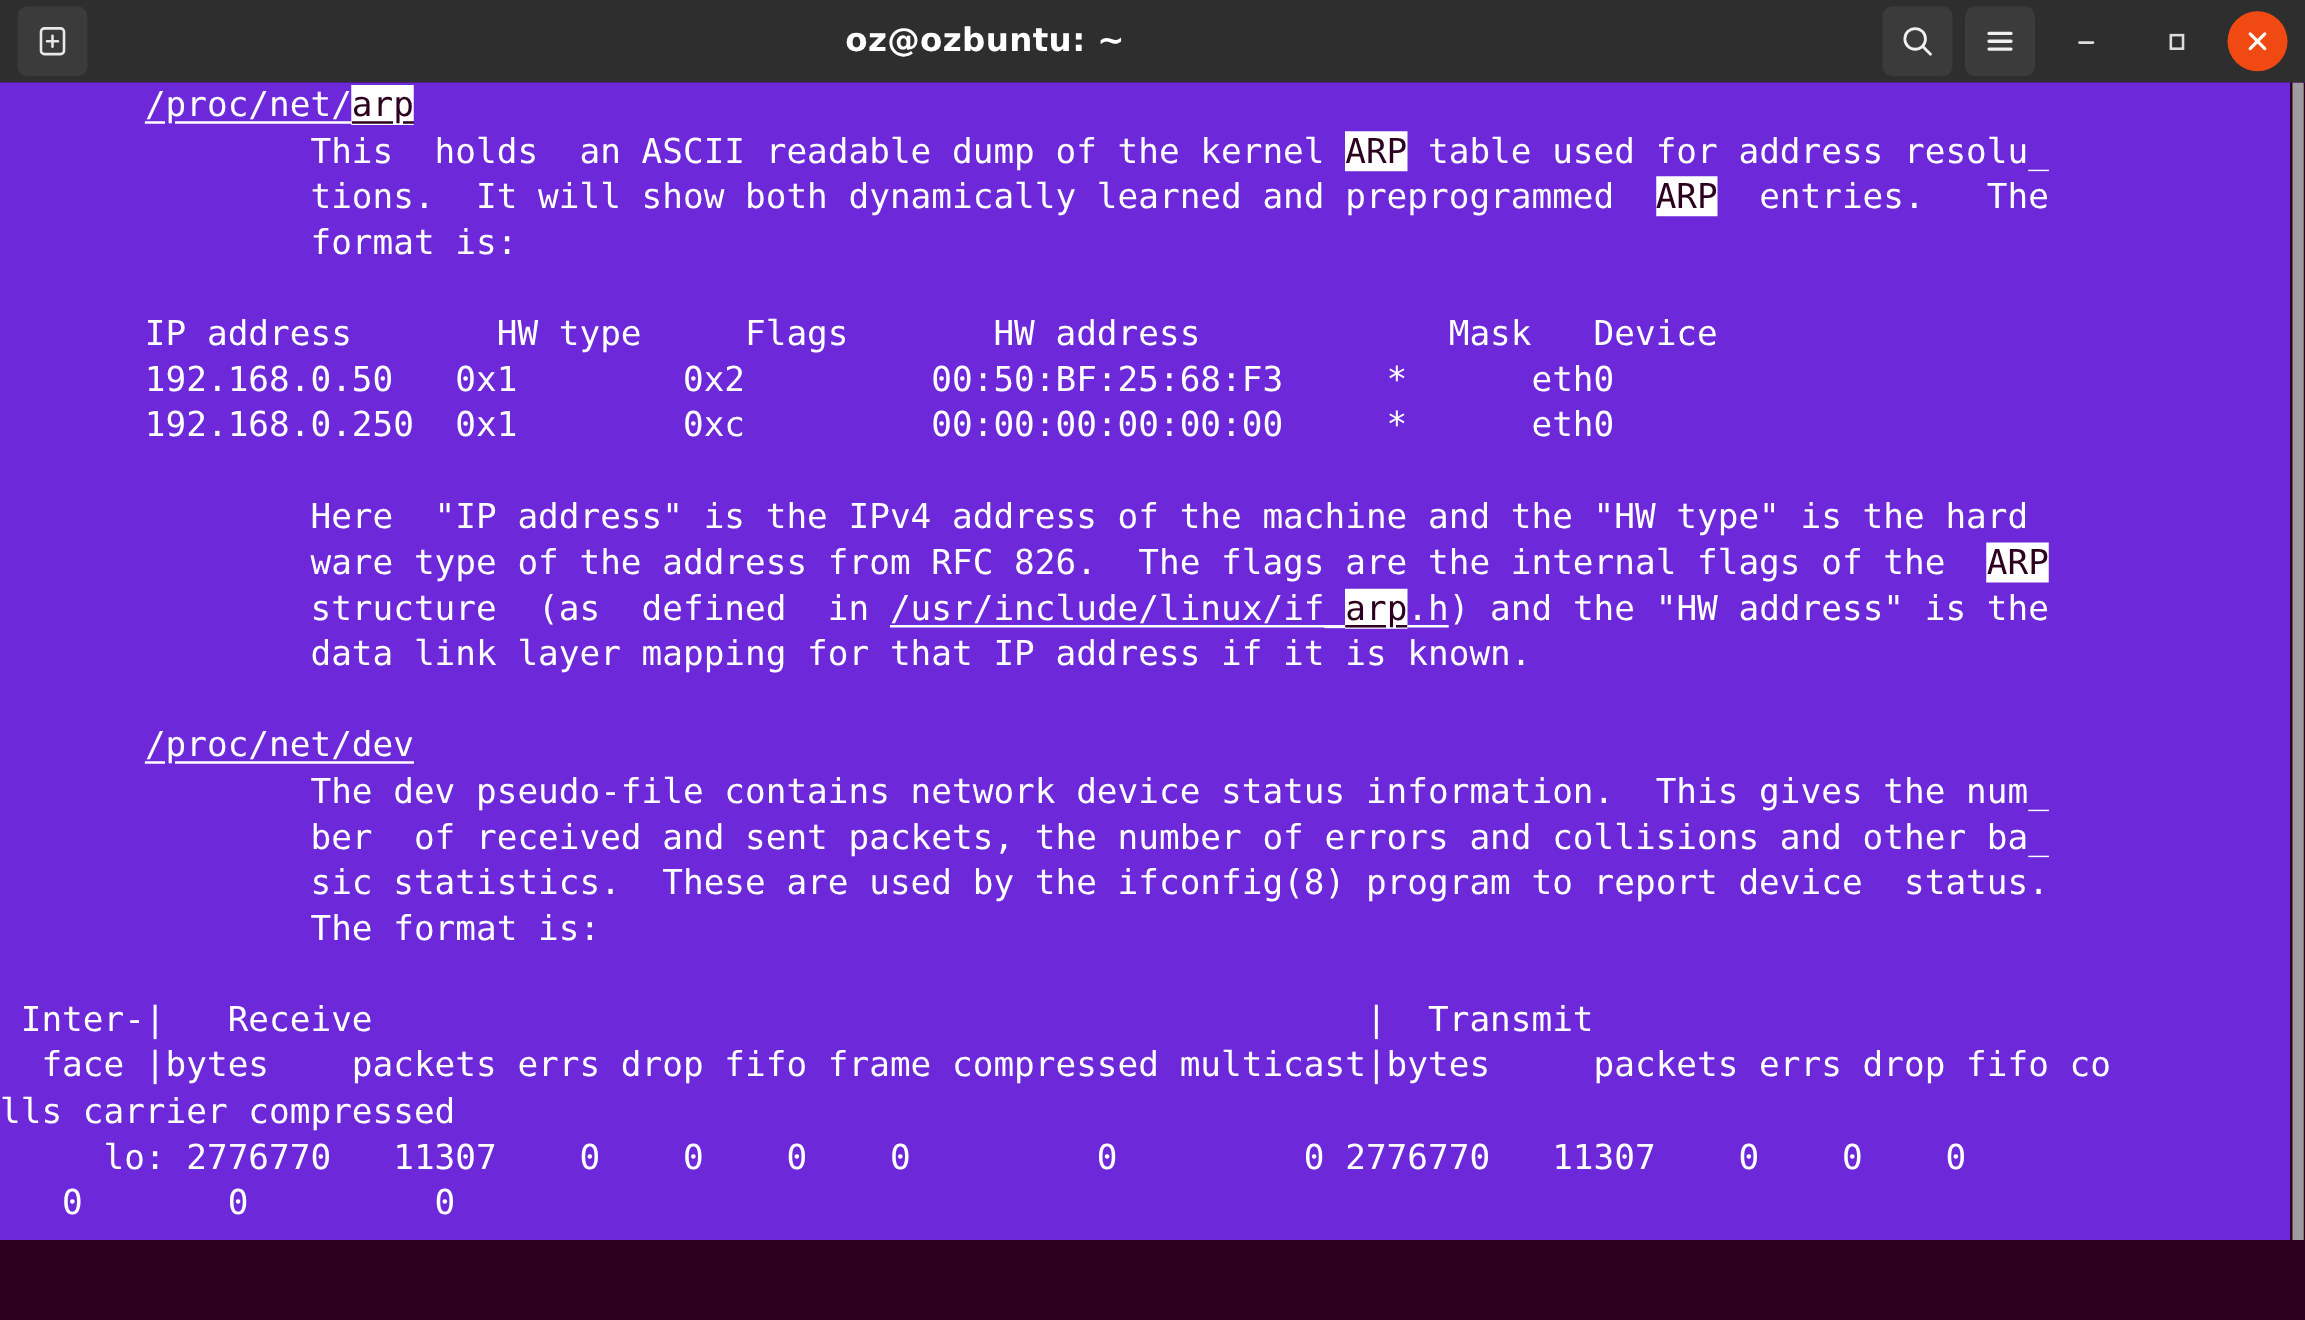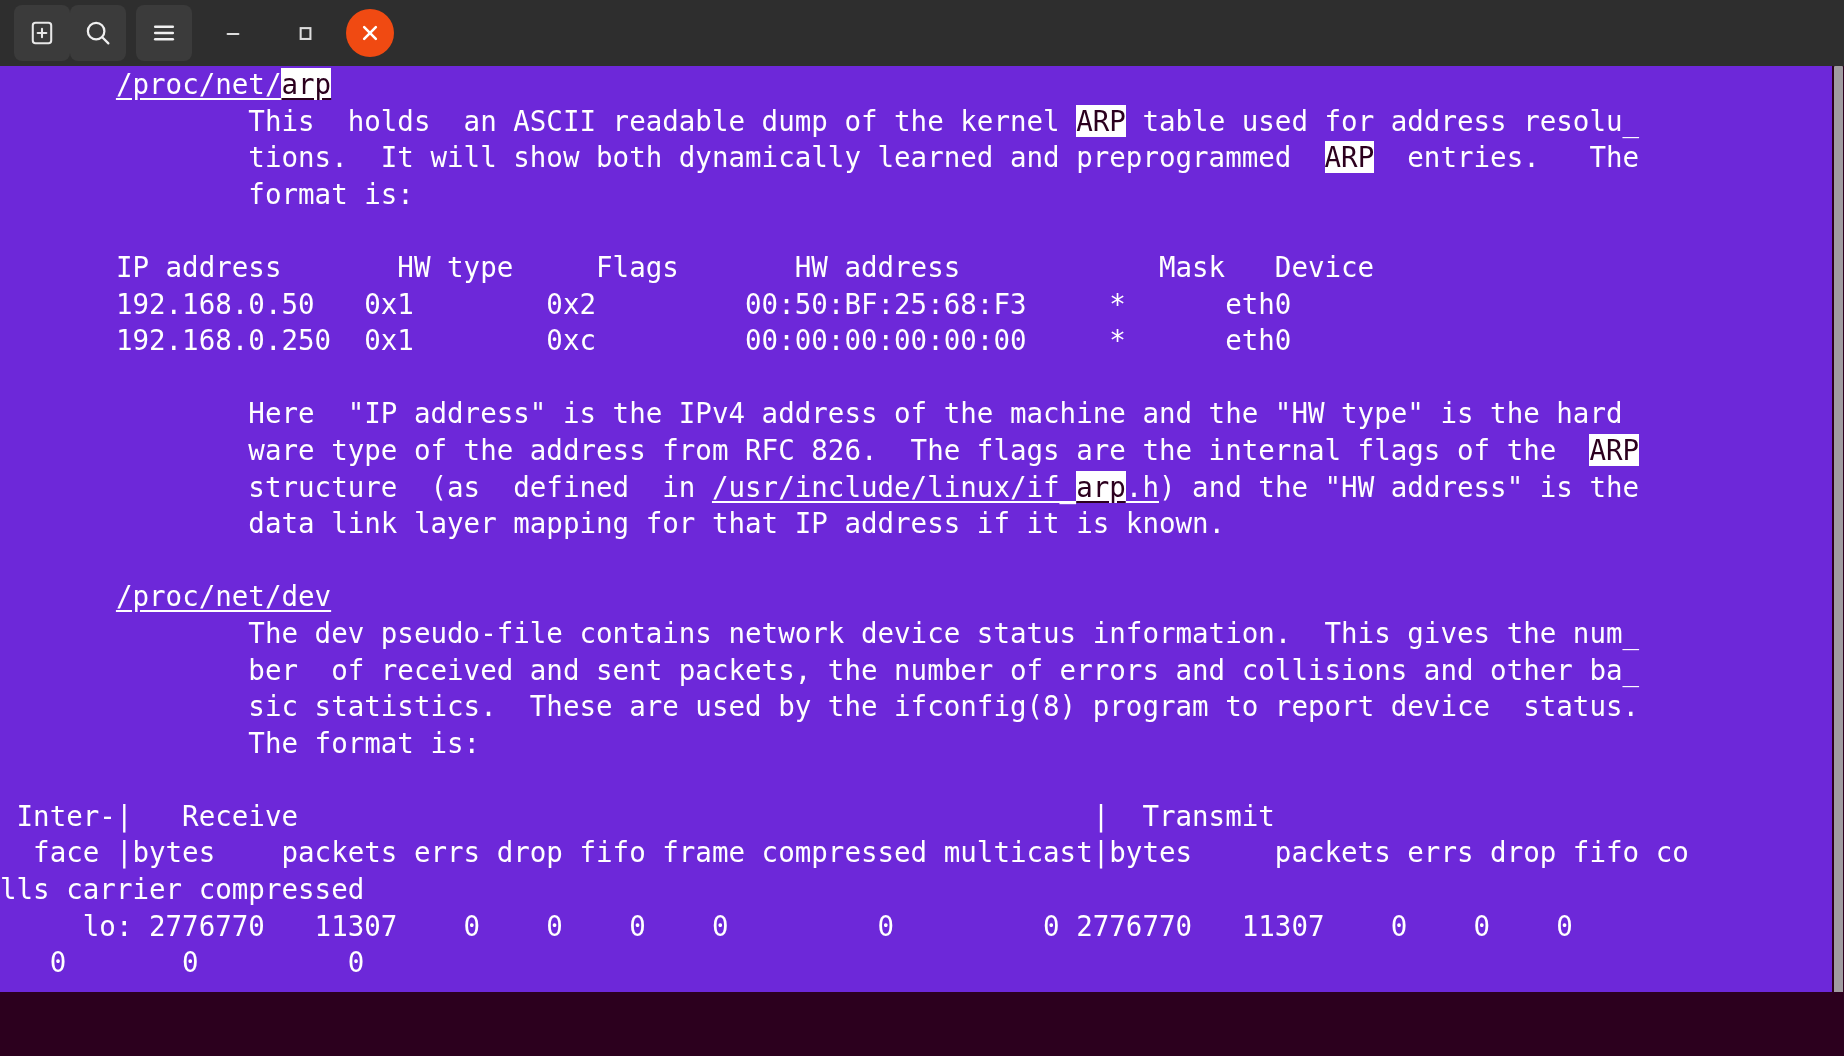--- a/index.html
+++ b/index.html
@@ -140,20 +140,21 @@
   <div class="titlebar">
 
     <div class="tb-btn">
       <svg width="26" height="26" viewBox="0 0 24 24">
         <rect x="3.5" y="2.5" width="17" height="19" rx="2.5" fill="none" stroke="#e8e8e8" stroke-width="1.9"></rect>
         <line x1="12" y1="8" x2="12" y2="16" stroke="#e8e8e8" stroke-width="1.9" stroke-linecap="round"></line>
         <line x1="8" y1="12" x2="16" y2="12" stroke="#e8e8e8" stroke-width="1.9" stroke-linecap="round"></line>
       </svg>
     </div>
 
+    <div class="tb-title">oz@ozbuntu: ~</div>
 
     <div class="tb-right">
 
       <div class="tb-btn">
         <svg width="30" height="30" viewBox="0 0 24 24">
           <circle cx="10.5" cy="10.5" r="6.6" fill="none" stroke="#f0f0f0" stroke-width="1.8"></circle>
           <line x1="15.4" y1="15.4" x2="20.3" y2="20.3" stroke="#f0f0f0" stroke-width="1.8" stroke-linecap="round"></line>
         </svg>
       </div>
 

